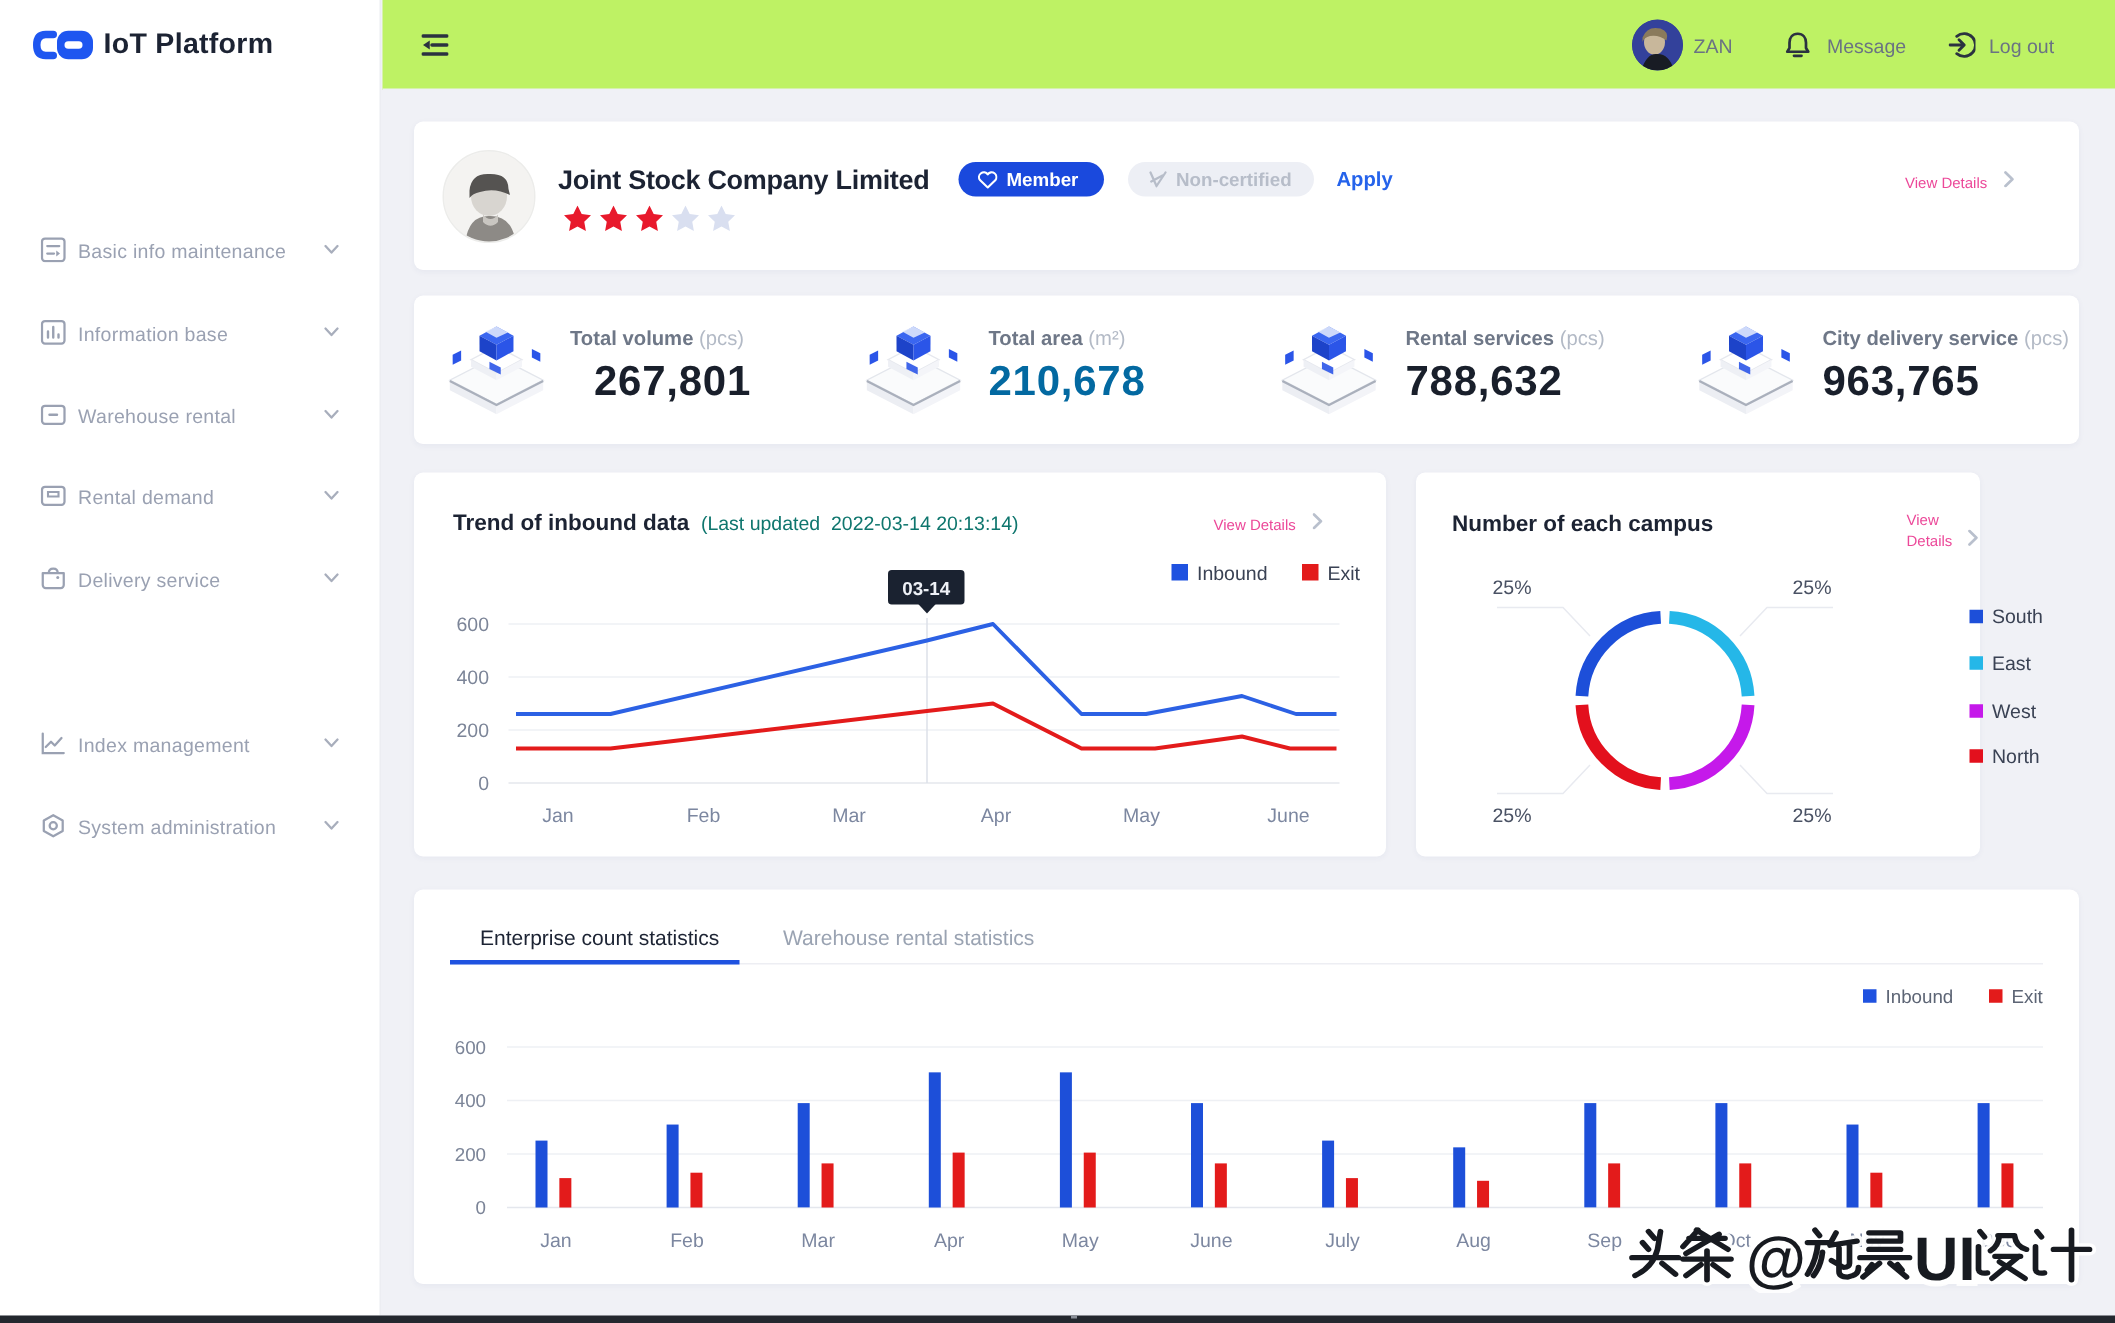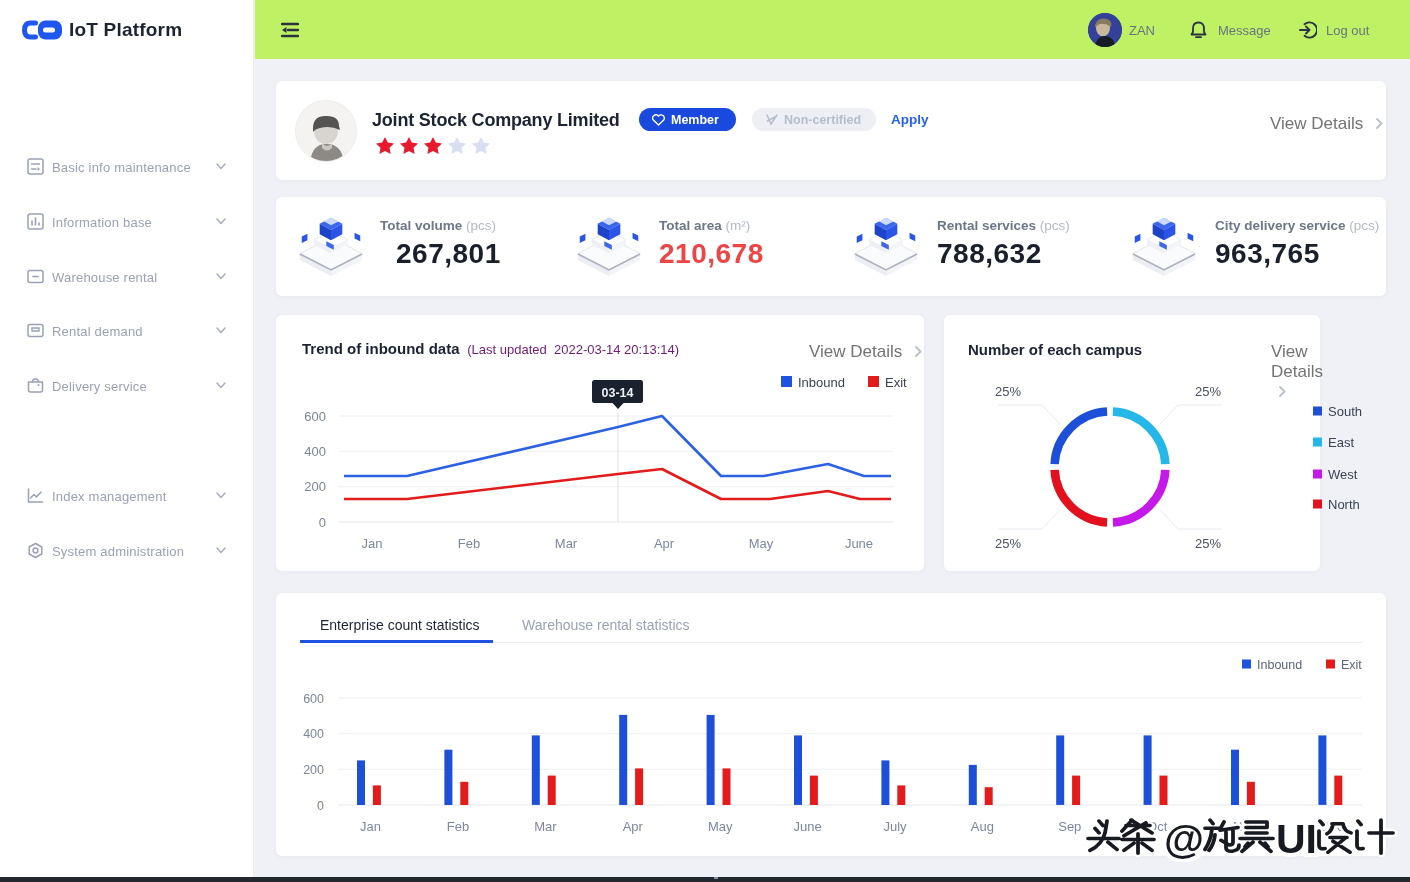--- a/index.html
+++ b/index.html
@@ -8,21 +8,21 @@
   .sidebar { position:absolute; left:0; top:0; width:254px; height:877px; background:#fff; border-right:1px solid #ecedf2; z-index:5; }
   .topbar { position:absolute; left:255px; top:0; width:1155px; height:60px; background:#bef264; border-bottom:1px solid #eef0f4; z-index:4; }
   .card { position:absolute; background:#fff; border-radius:6px; box-shadow:0 1px 4px rgba(40,60,120,0.05); }
   .logo-text { position:absolute; left:69px; top:19px; font-size:19px; font-weight:bold; color:#1c2333; letter-spacing:0.2px; }
   .mitem { position:absolute; left:0; width:254px; height:40px; }
   .mitem .txt { position:absolute; left:52px; top:13px; font-size:13px; color:#9aa1b2; letter-spacing:0.2px; }
   .mitem.active .txt { color:#1c2333; font-weight:bold; }
   .mitem svg.ic { position:absolute; left:27px; top:11px; }
   .mitem svg.chev { position:absolute; left:216px; top:16px; }
   .tb-txt { position:absolute; top:23px; font-size:13px; color:#6a7383; }
-  .gray-link { font-size:17px; color:#737373; }
+  .gray-link { font-size:10px; color:#ec4899; }
   .vd-chev { display:inline-block; margin-left:8px; }
 </style>
 </head>
 <body>
 
 <div class="sidebar">
   <svg class="abs" style="left:22px; top:20px;" width="42" height="20" viewBox="0 0 42 20">
     <path d="M13.5 3 H8.5 Q2.5 3 2.5 10 Q2.5 17 8.5 17 H13.5" fill="none" stroke="#1e56f0" stroke-width="5" stroke-linecap="round"></path>
     <rect x="16" y="0.5" width="24" height="19" rx="7.5" fill="#1e56f0"></rect>
     <rect x="21" y="7.5" width="12" height="5" rx="2.5" fill="#fff"></rect>
@@ -195,35 +195,35 @@
 <div class="card" id="stats" style="left:276px; top:197px; width:1110px; height:99px;">
   <svg class="abs" style="left:22px; top:14px;" width="66" height="68" viewBox="0 0 70 72">
       <use href="#isoicon"></use>
     </svg>
   <div class="abs" style="left:104px; top:21px; font-size:13.5px;"><span style="color:#6e7787; font-weight:bold;">Total volume</span> <span style="color:#b3bac6;">(pcs)</span></div>
   <div class="abs" style="left:120px; top:41px; font-size:28px; font-weight:bold; color:#191f2b; letter-spacing:0.5px;">267,801</div>
   <svg class="abs" style="left:300px; top:14px;" width="66" height="68" viewBox="0 0 70 72">
       <use href="#isoicon"></use>
     </svg>
   <div class="abs" style="left:383px; top:21px; font-size:13.5px;"><span style="color:#6e7787; font-weight:bold;">Total area</span> <span style="color:#b3bac6;">(m²)</span></div>
-  <div class="abs" style="left:383px; top:41px; font-size:28px; font-weight:bold; color:#ef4444; letter-spacing:0.5px;">210,678</div>
+  <div class="abs" style="left:383px; top:41px; font-size:28px; font-weight:bold; color:#0369a1; letter-spacing:0.5px;">210,678</div>
   <svg class="abs" style="left:577px; top:14px;" width="66" height="68" viewBox="0 0 70 72">
       <use href="#isoicon"></use>
     </svg>
   <div class="abs" style="left:661px; top:21px; font-size:13.5px;"><span style="color:#6e7787; font-weight:bold;">Rental services</span> <span style="color:#b3bac6;">(pcs)</span></div>
   <div class="abs" style="left:661px; top:41px; font-size:28px; font-weight:bold; color:#191f2b; letter-spacing:0.5px;">788,632</div>
   <svg class="abs" style="left:855px; top:14px;" width="66" height="68" viewBox="0 0 70 72">
       <use href="#isoicon"></use>
     </svg>
   <div class="abs" style="left:939px; top:21px; font-size:13.5px;"><span style="color:#6e7787; font-weight:bold;">City delivery service</span> <span style="color:#b3bac6;">(pcs)</span></div>
   <div class="abs" style="left:939px; top:41px; font-size:28px; font-weight:bold; color:#191f2b; letter-spacing:0.5px;">963,765</div>
 </div>
 
 <div class="card" id="linecard" style="left:276px; top:315px; width:648px; height:256px;">
-  <div class="abs" style="left:26px; top:25px; font-size:15px; font-weight:bold; color:#1c2333;">Trend of inbound data <span style="font-size:13px; font-weight:normal; color:#701a75;">&nbsp;(Last updated&nbsp; 2022-03-14 20:13:14)</span></div>
+  <div class="abs" style="left:26px; top:25px; font-size:15px; font-weight:bold; color:#1c2333;">Trend of inbound data <span style="font-size:13px; font-weight:normal; color:#0f766e;">&nbsp;(Last updated&nbsp; 2022-03-14 20:13:14)</span></div>
   <div class="abs gray-link" style="left:533px; top:27px;">View Details
     <svg class="vd-chev" width="7" height="11" viewBox="0 0 7 11">
         <path d="M1 1 L5.6 5.5 L1 10" fill="none" stroke="#b9c0cd" stroke-width="1.8" stroke-linecap="round" stroke-linejoin="round"></path>
       </svg>
   </div>
   <svg class="abs" style="left:0; top:0;" width="648" height="256" viewBox="0 0 648 256">
     <g stroke="#eef0f4" stroke-width="1">
       <line x1="63" y1="101" x2="617" y2="101"></line>
       <line x1="63" y1="136.3" x2="617" y2="136.3"></line>
       <line x1="63" y1="171.7" x2="617" y2="171.7"></line>

